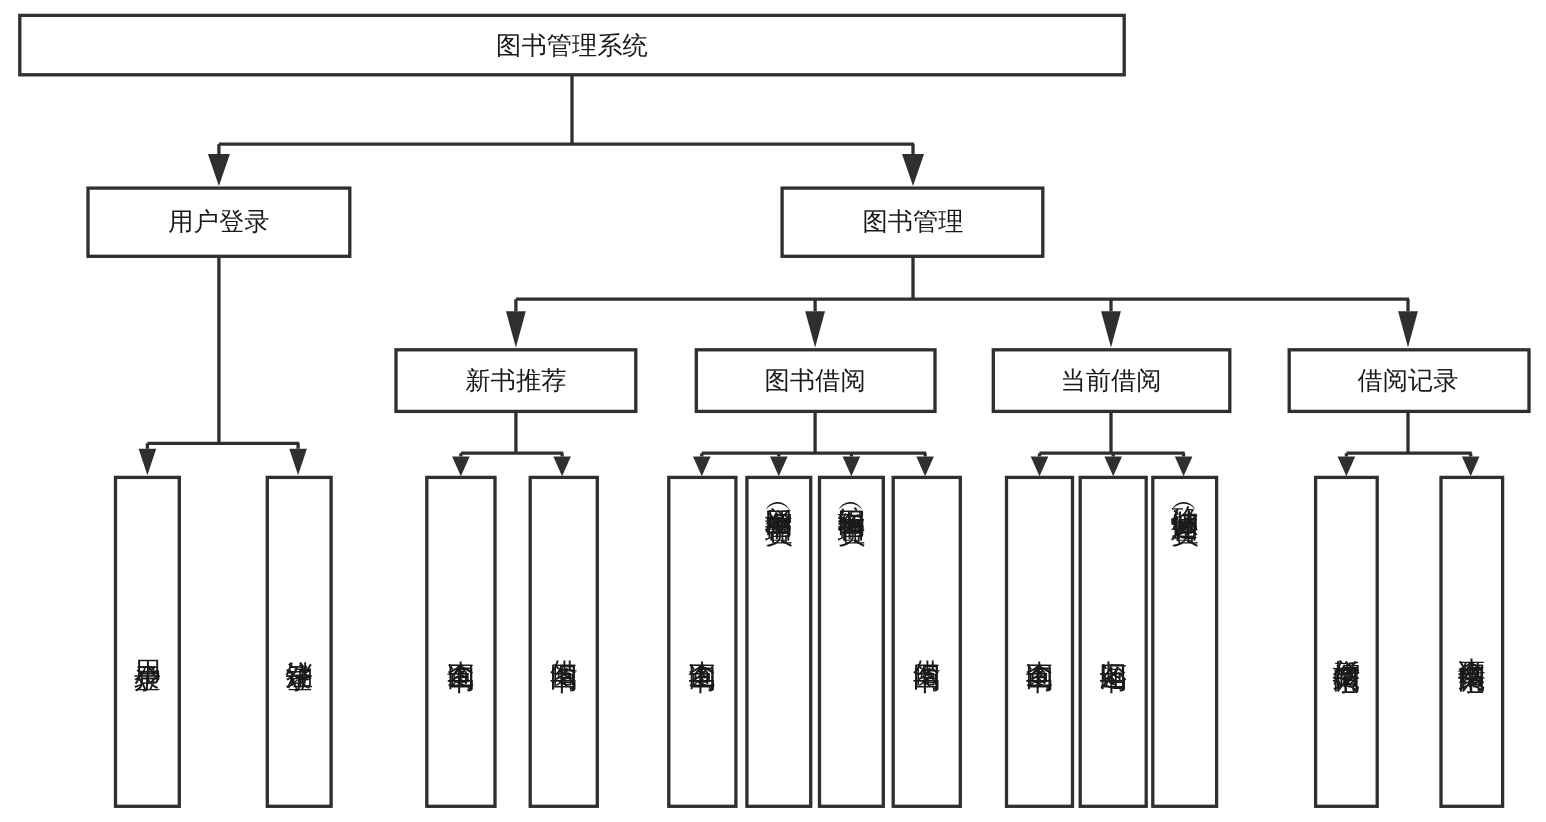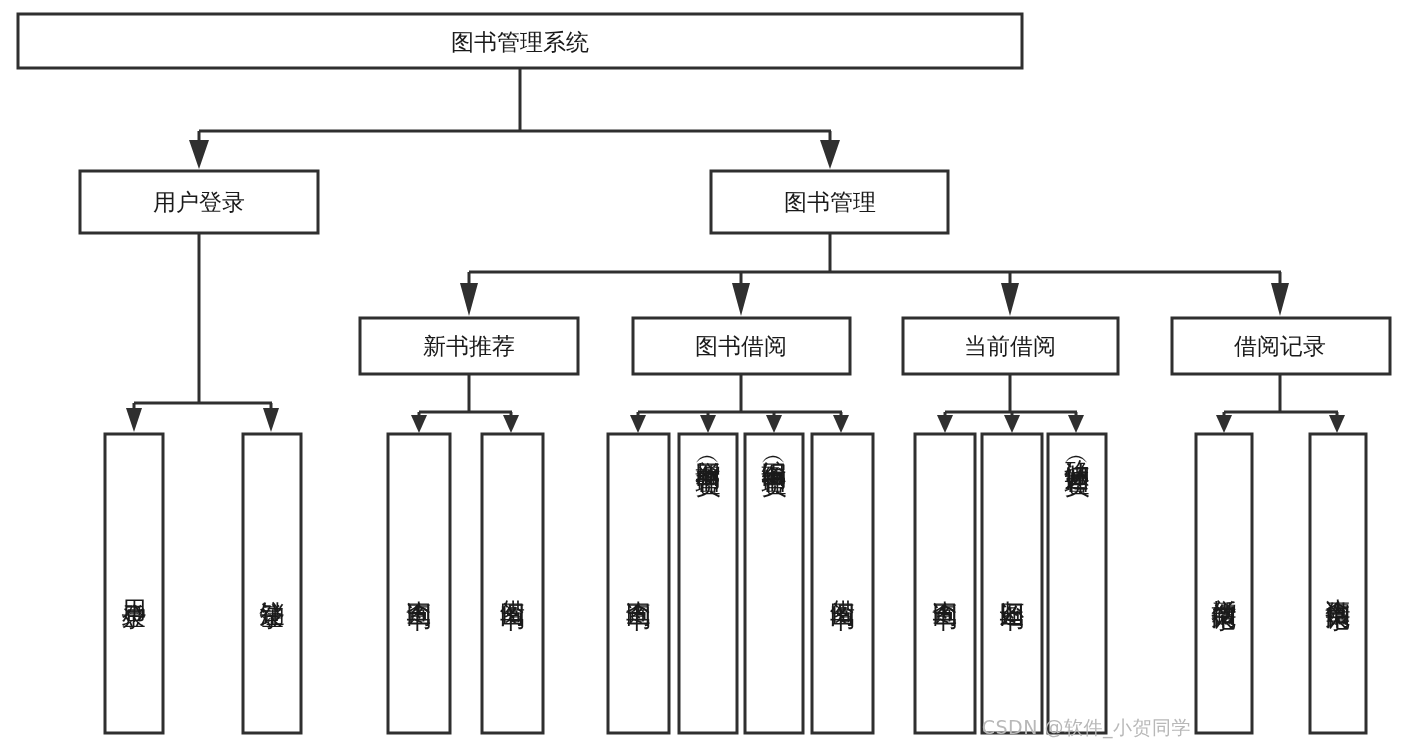--- a/index.html
+++ b/index.html
@@ -244,15 +244,14 @@
   <div class="node-label-v-wrap" style="left:1048px; top:434px; width:58px; height:299px; align-items:flex-start;">
     <span class="node-label-v" style="margin-top:6px;">确认归还（管理员）</span>
   </div>
   <div class="node-label-v-wrap" style="left:1196px; top:434px; width:56px; height:299px;">
     <span class="node-label-v">新增借阅记录</span>
   </div>
   <div class="node-label-v-wrap" style="left:1310px; top:434px; width:56px; height:299px;">
     <span class="node-label-v">查询借阅记录</span>
   </div>
 
-  <div class="watermark">CSDN @软件_小贺同学</div>
 
 </div>
 
 </body></html>

